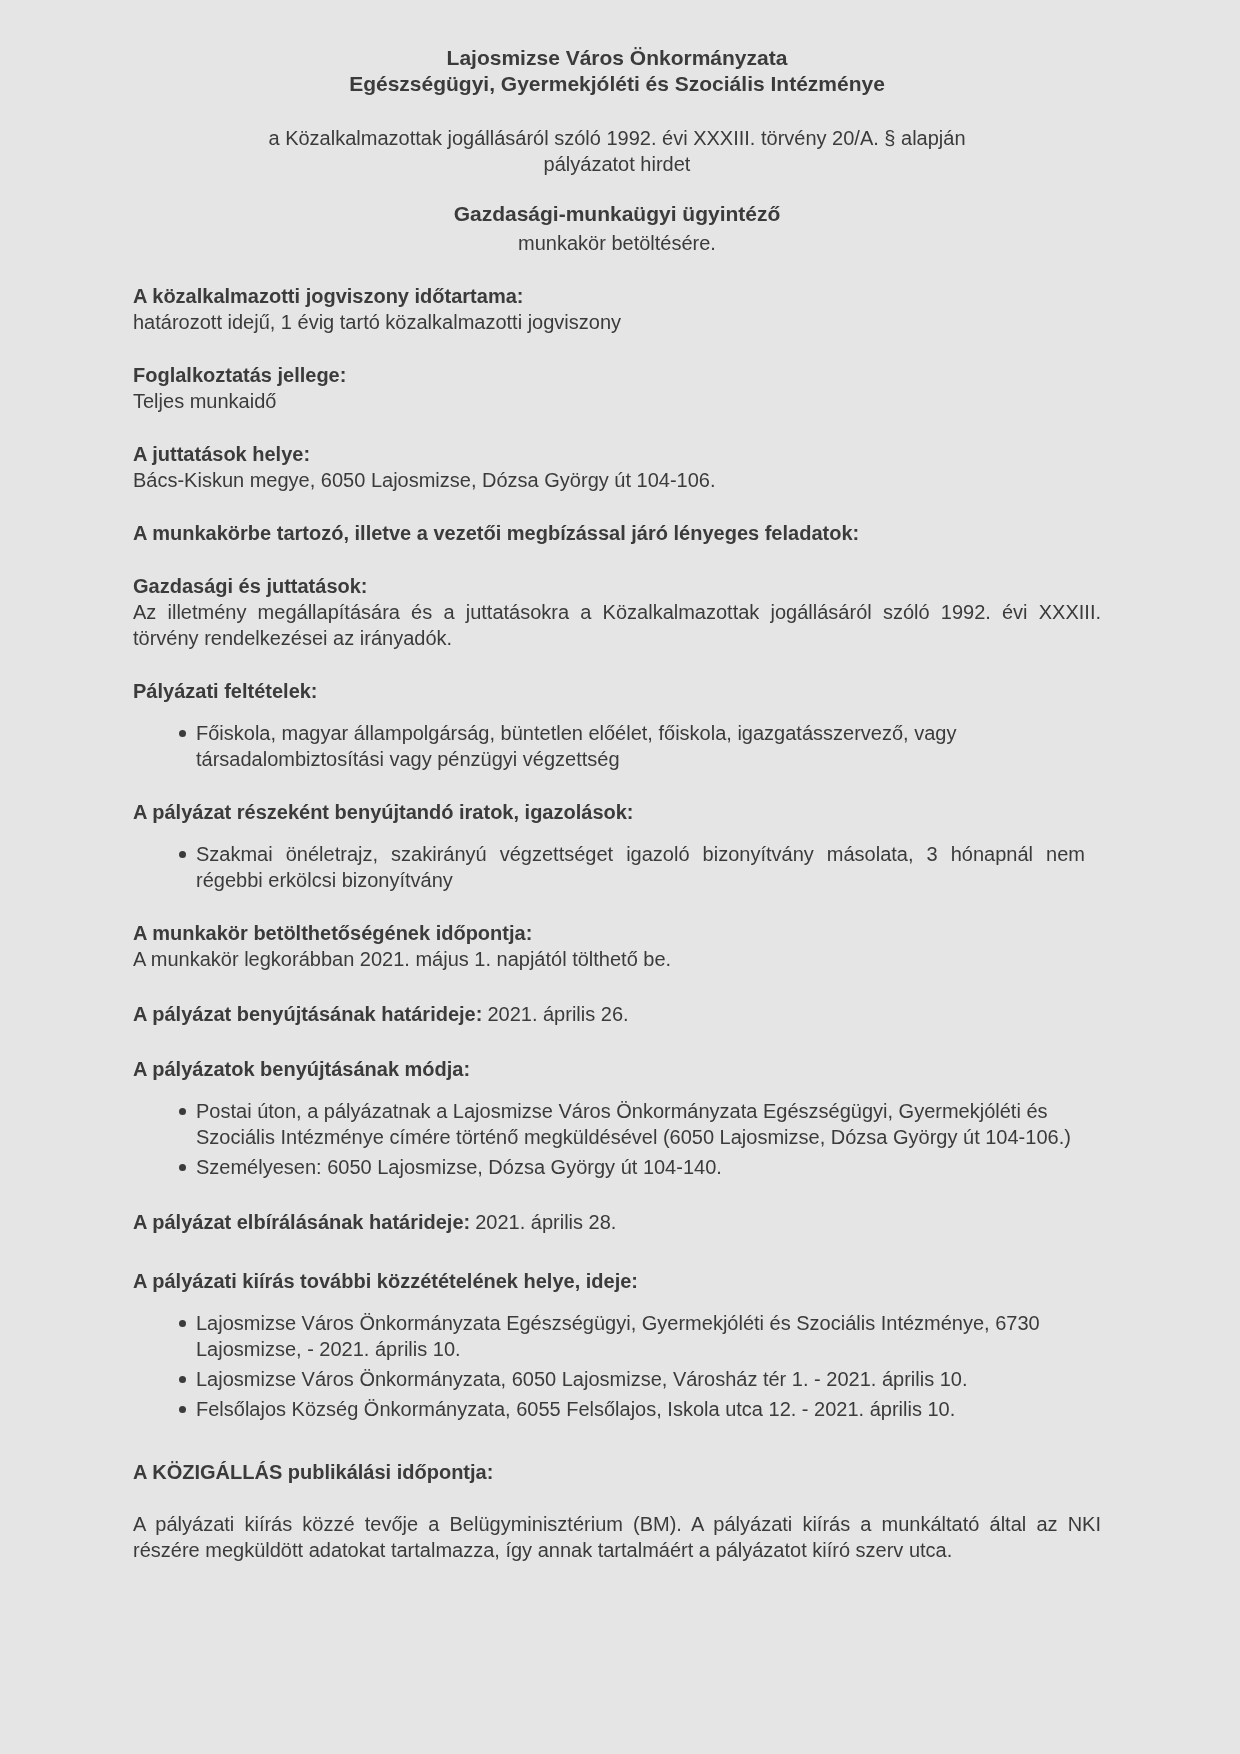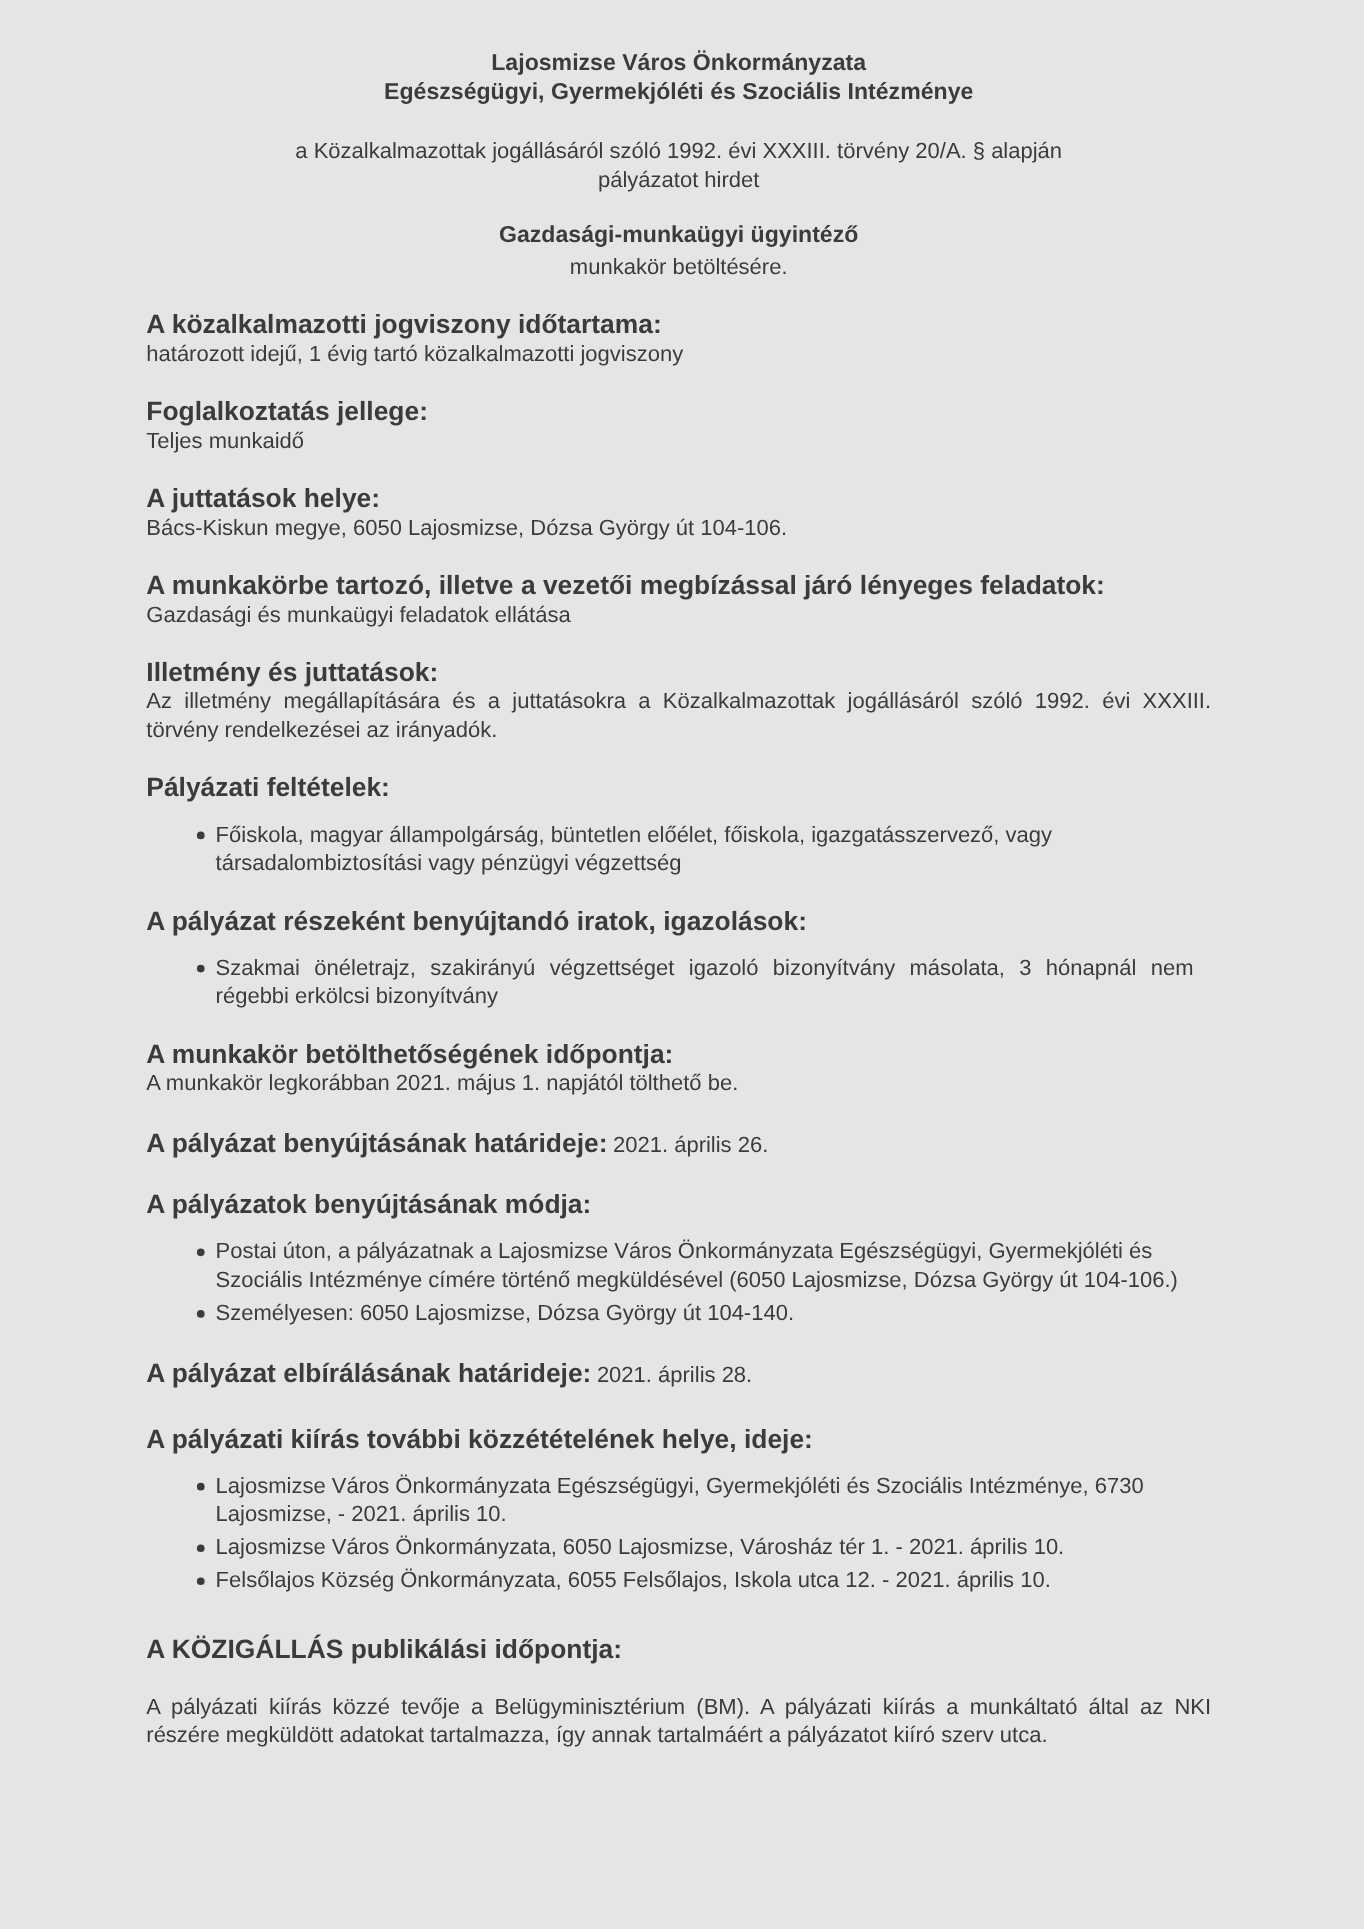--- a/index.html
+++ b/index.html
@@ -28,21 +28,21 @@
   .job-title { margin-top: 24px; font-weight: bold; font-size: 21px; }
   .job-subtitle { margin-top: 3px; }
 
   
   .section { margin-top: 27px; }
   .section.gap-md { margin-top: 29px; }
   .section.gap-lg { margin-top: 33px; }
   .section.gap-xl { margin-top: 37px; }
   .section h2 {
     margin: 0; padding: 0;
-    font-size: 24px; line-height: 26px; font-weight: bold;
+    font-size: 20px; line-height: 26px; font-weight: bold;
   }
   .section p { margin: 0; padding: 0; }
   .justify { text-align: justify; }
   .spaced-body { margin-top: 26px !important; }
 
   .inline-row .value { margin-left: 5px; }
   .inline-row h2 { display: inline; }
 
   ul.bullets { margin: 16px; padding: 0; list-style: none; }
   ul.bullets li { position: relative; padding-left: 47px; }
@@ -79,25 +79,24 @@
       <p>Teljes munkaidő</p>
     </section>
 
     <section class="section">
       <h2>A juttatások helye:</h2>
       <p>Bács-Kiskun megye, 6050 Lajosmizse, Dózsa György út 104-106.</p>
     </section>
 
     <section class="section">
       <h2>A munkakörbe tartozó, illetve a vezetői megbízással járó lényeges feladatok:</h2>
-      <p>Gazdasági és munkaügyi feladatok ellátása</p>
     </section>
 
     <section class="section">
-      <h2>Illetmény és juttatások:</h2>
+      <h2>Gazdasági és juttatások:</h2>
       <p class="justify">Az illetmény megállapítására és a juttatásokra a Közalkalmazottak jogállásáról szóló 1992. évi XXXIII. törvény rendelkezései az irányadók.</p>
     </section>
 
     <section class="section">
       <h2>Pályázati feltételek:</h2>
       <ul class="bullets">
         <li>
           <span class="dot"></span>
           <span class="li-text">Főiskola, magyar állampolgárság, büntetlen előélet, főiskola, igazgatásszervező, vagy társadalombiztosítási vagy pénzügyi végzettség</span>
         </li>

